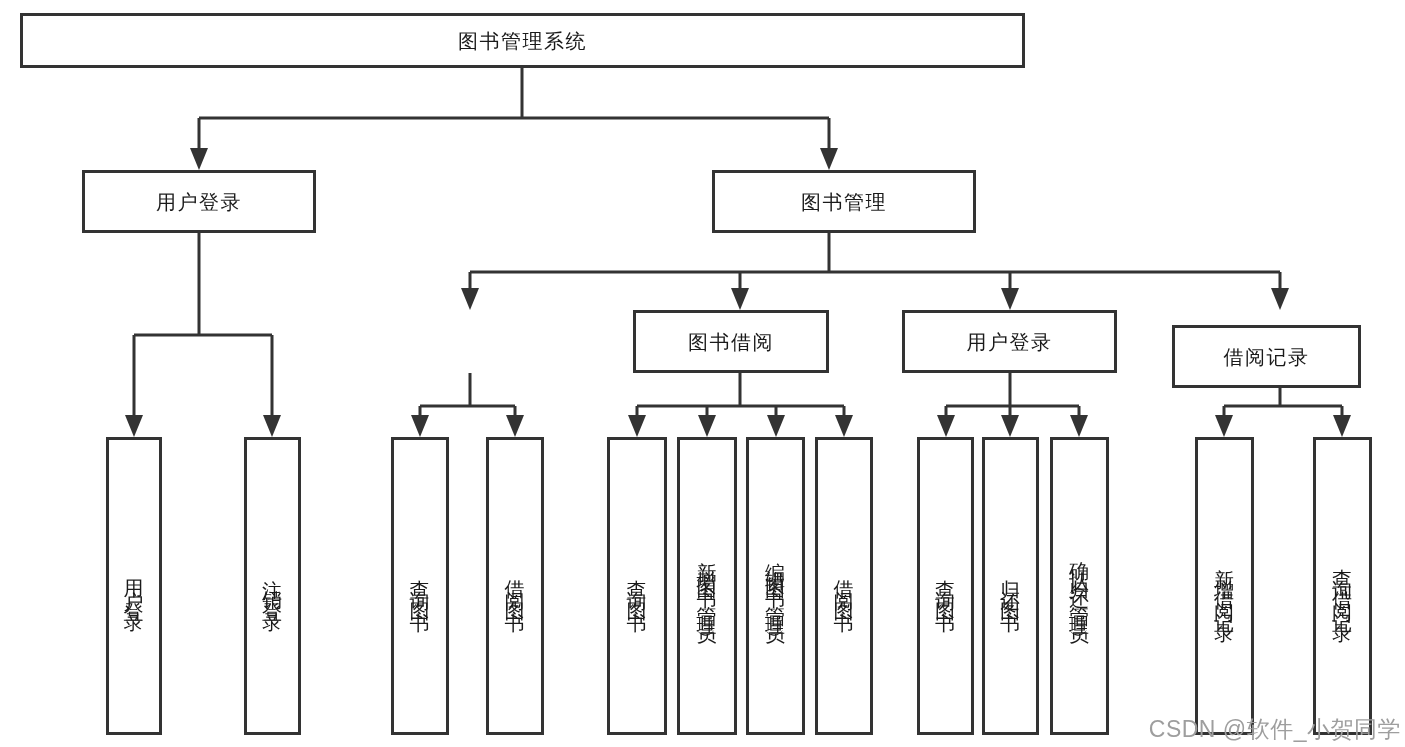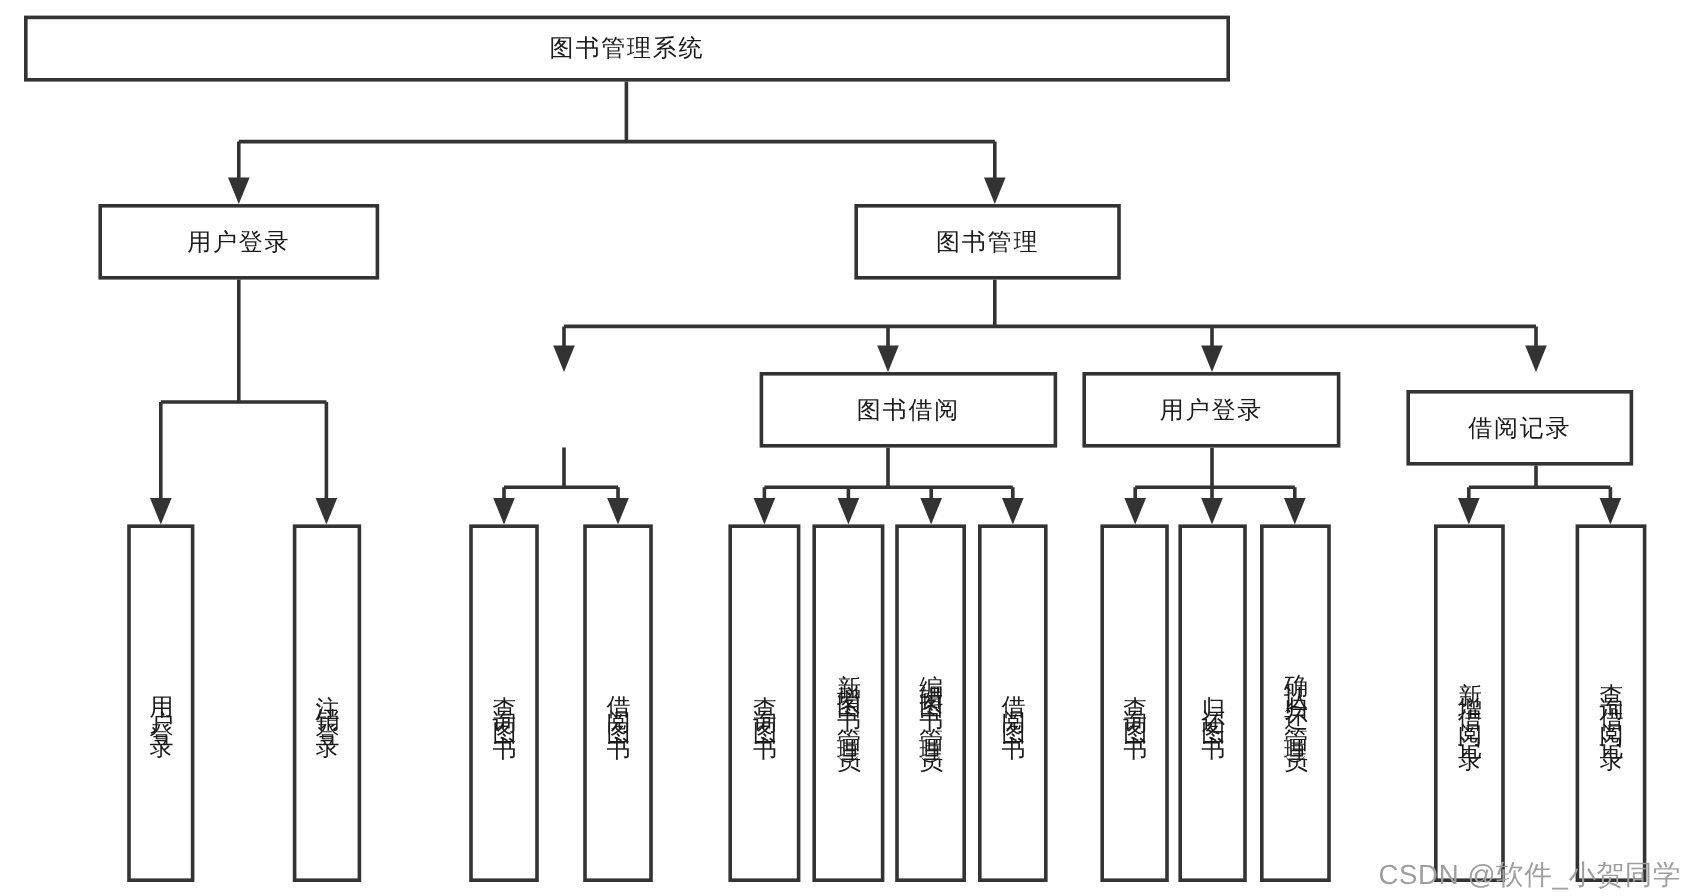--- a/index.html
+++ b/index.html
@@ -127,25 +127,25 @@
     </g>
   </svg>
 
   <div class="box" style="left:20px; top:13px; width:1005px; height:55px;">
     <span class="hlabel">图书管理系统</span>
   </div>
 
   <div class="box" style="left:82px; top:170px; width:234px; height:63px;">
     <span class="hlabel">用户登录</span>
   </div>
-  <div class="box" style="left:712px; top:170px; width:222px; height:63px;">
+  <div class="box" style="left:712px; top:170px; width:264px; height:63px;">
     <span class="hlabel">图书管理</span>
   </div>
 
-  <div class="box" style="left:633px; top:310px; width:248px; height:63px;">
+  <div class="box" style="left:633px; top:310px; width:196px; height:63px;">
     <span class="hlabel">图书借阅</span>
   </div>
   <div class="box" style="left:902px; top:310px; width:215px; height:63px;">
     <span class="hlabel">用户登录</span>
   </div>
   <div class="box" style="left:1172px; top:325px; width:189px; height:63px;align-items:center;">
     <span class="hlabel">借阅记录</span>
   </div>
 
   <div class="box" style="left:106px; top:437px; width:56px; height:298px;">

